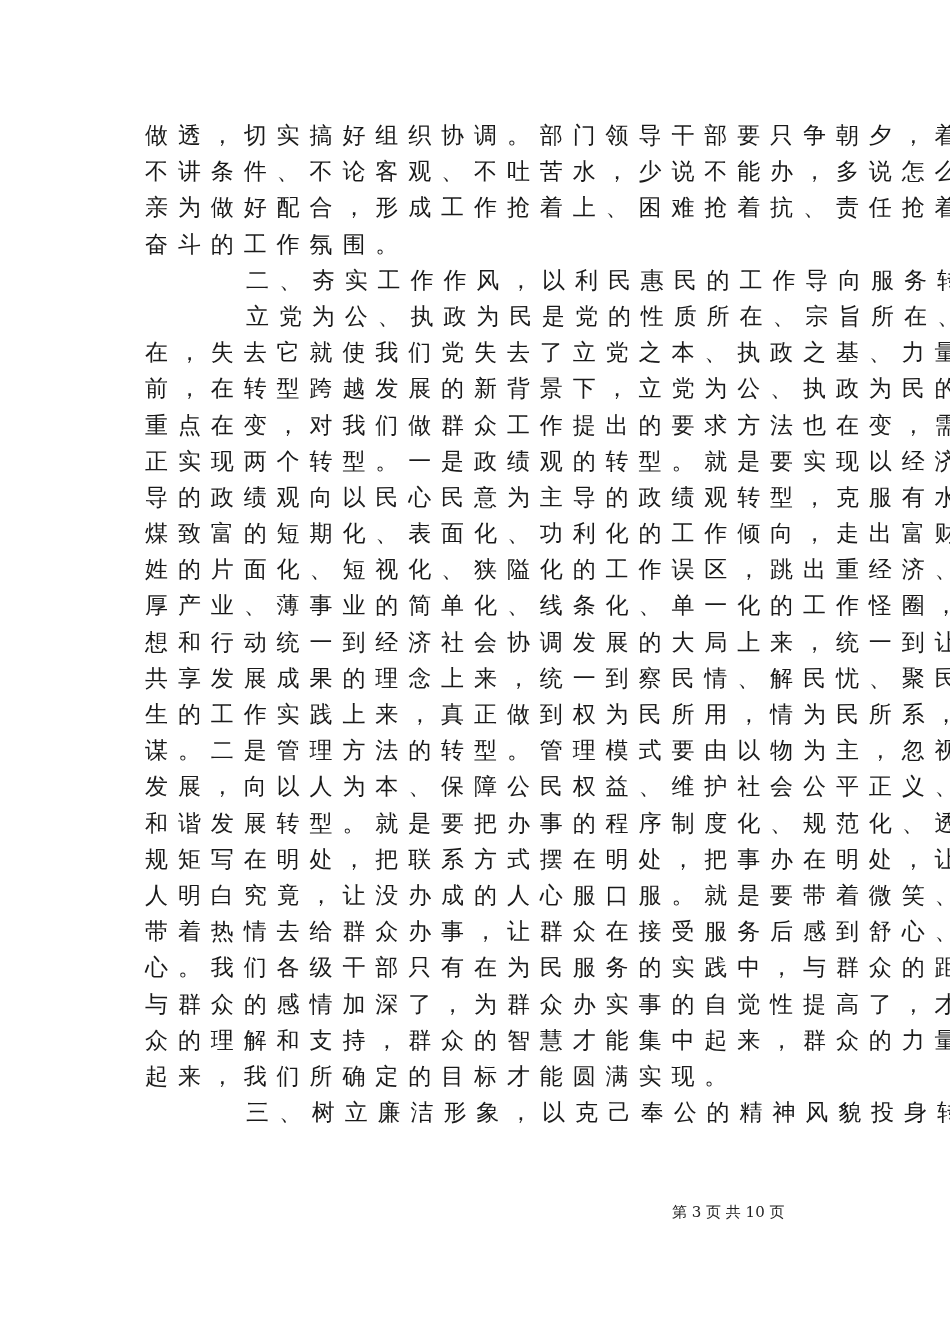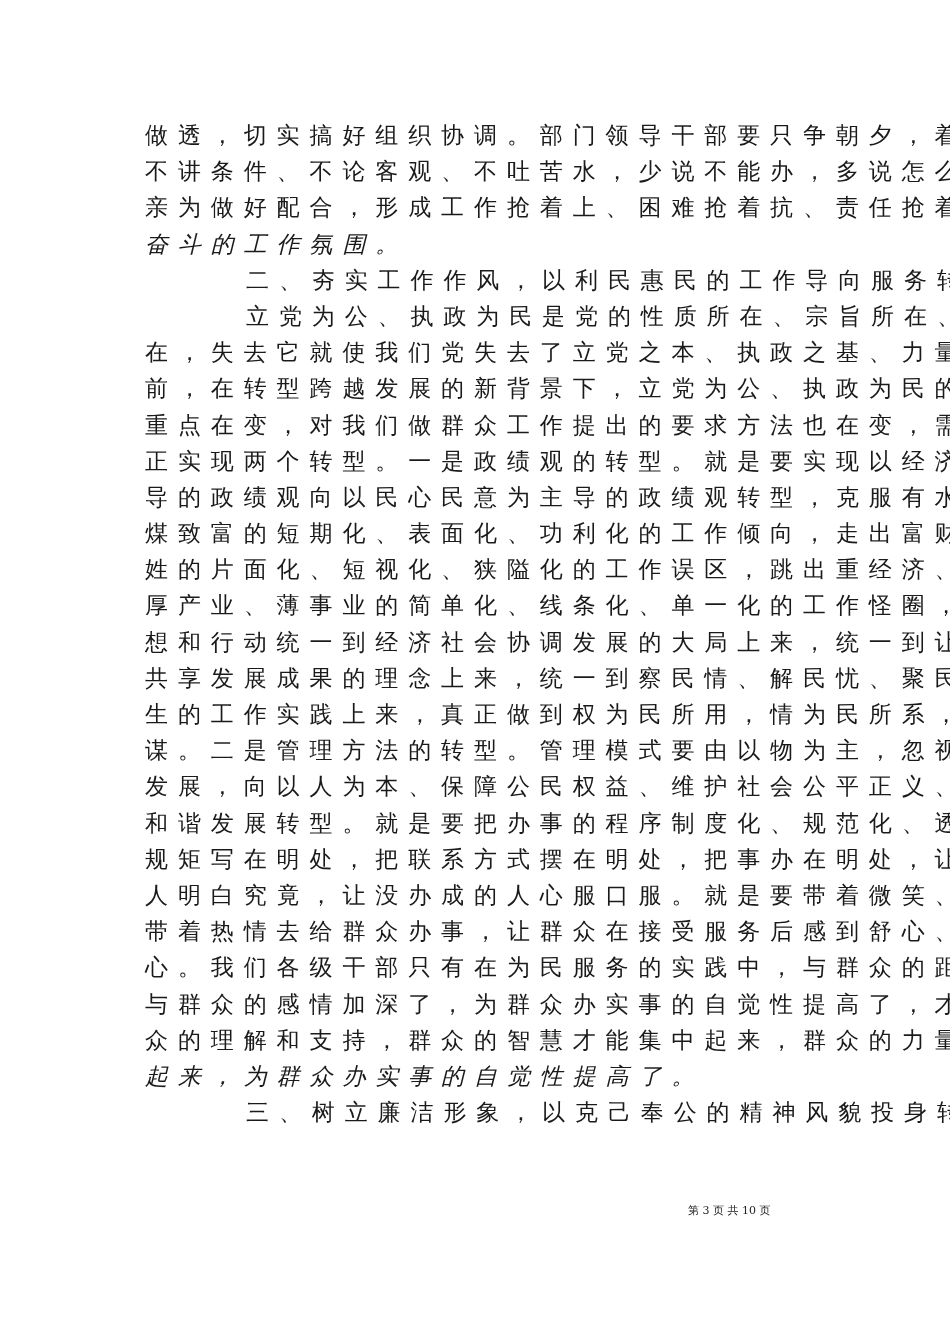--- a/index.html
+++ b/index.html
@@ -33,31 +33,30 @@
     line-height: 36.2px;
     font-size: 23px;
     white-space: nowrap;
     letter-spacing: 9.9px;
     text-align: justify;
     text-align-last: justify;
     overflow: visible;
   }
   .line.short {
     text-align-last: left;
-    font-style: italic;
   }
   .line.indent {
     padding-left: 101px;
   }
   .footer {
     position: absolute;
-    left: 688px;
+    left: 672px;
     top: 1203px;
     width: 120px;
-    font-size: 11px;
+    font-size: 15px;
     color: #222222;
     white-space: nowrap;
   }
 </style>
 </head>
 <body>
 
 <div class="page">
   <div class="body-text">
 
@@ -82,19 +81,19 @@
     <div class="line">生的工作实践上来，真正做到权为民所用，情为民所系，利为民所</div>
     <div class="line">谋。二是管理方法的转型。管理模式要由以物为主，忽视人的全面</div>
     <div class="line">发展，向以人为本、保障公民权益、维护社会公平正义、促进社会</div>
     <div class="line">和谐发展转型。就是要把办事的程序制度化、规范化、透明化，把</div>
     <div class="line">规矩写在明处，把联系方式摆在明处，把事办在明处，让办成事的</div>
     <div class="line">人明白究竟，让没办成的人心服口服。就是要带着微笑、带着诚意、</div>
     <div class="line">带着热情去给群众办事，让群众在接受服务后感到舒心、贴心、顺</div>
     <div class="line">心。我们各级干部只有在为民服务的实践中，与群众的距离拉近了，</div>
     <div class="line">与群众的感情加深了，为群众办实事的自觉性提高了，才能得到群</div>
     <div class="line">众的理解和支持，群众的智慧才能集中起来，群众的力量才能凝聚</div>
-    <div class="line short">起来，为群众办实事的自觉性提高了。</div>
+    <div class="line short">起来，我们所确定的目标才能圆满实现。</div>
 
     <div class="line indent">三、树立廉洁形象，以克己奉公的精神风貌投身转型跨越</div>
   </div>
 
   <div class="footer">第 3 页 共 10 页</div>
 </div>
 
 </body></html>

